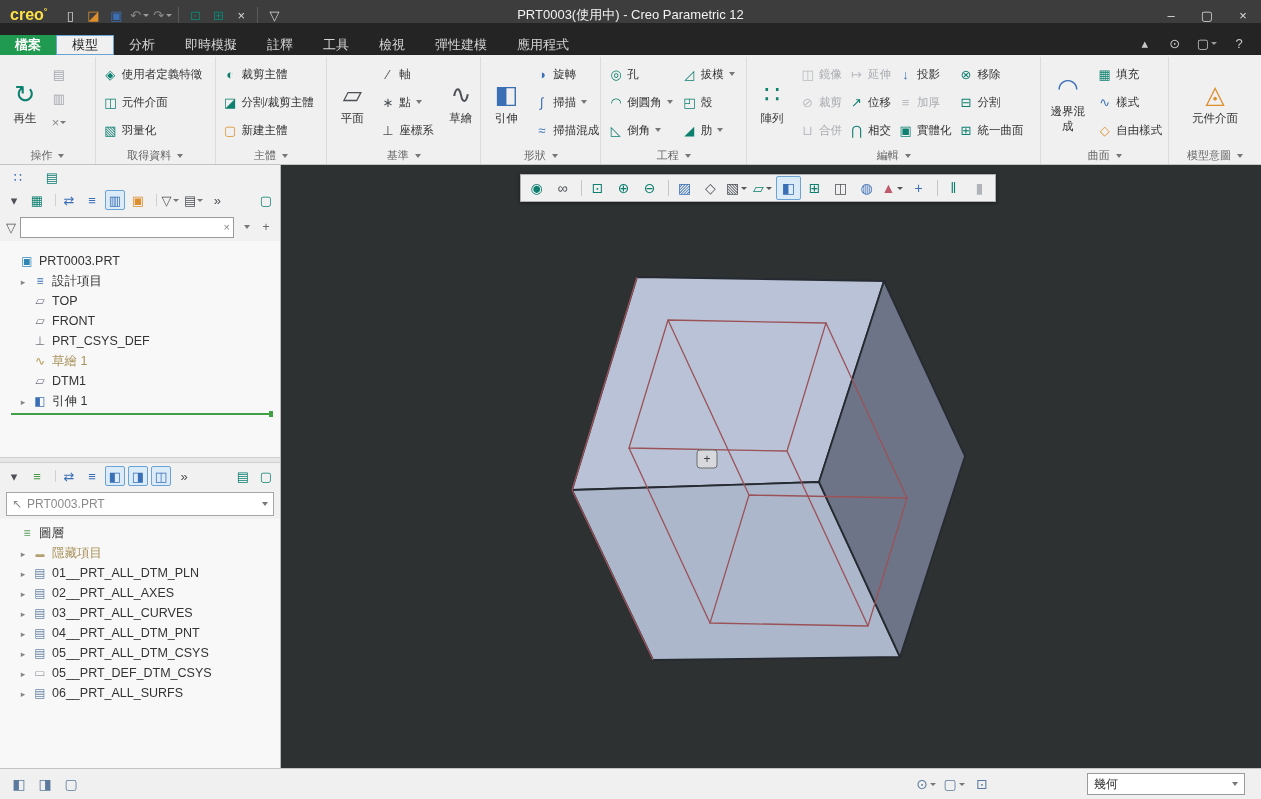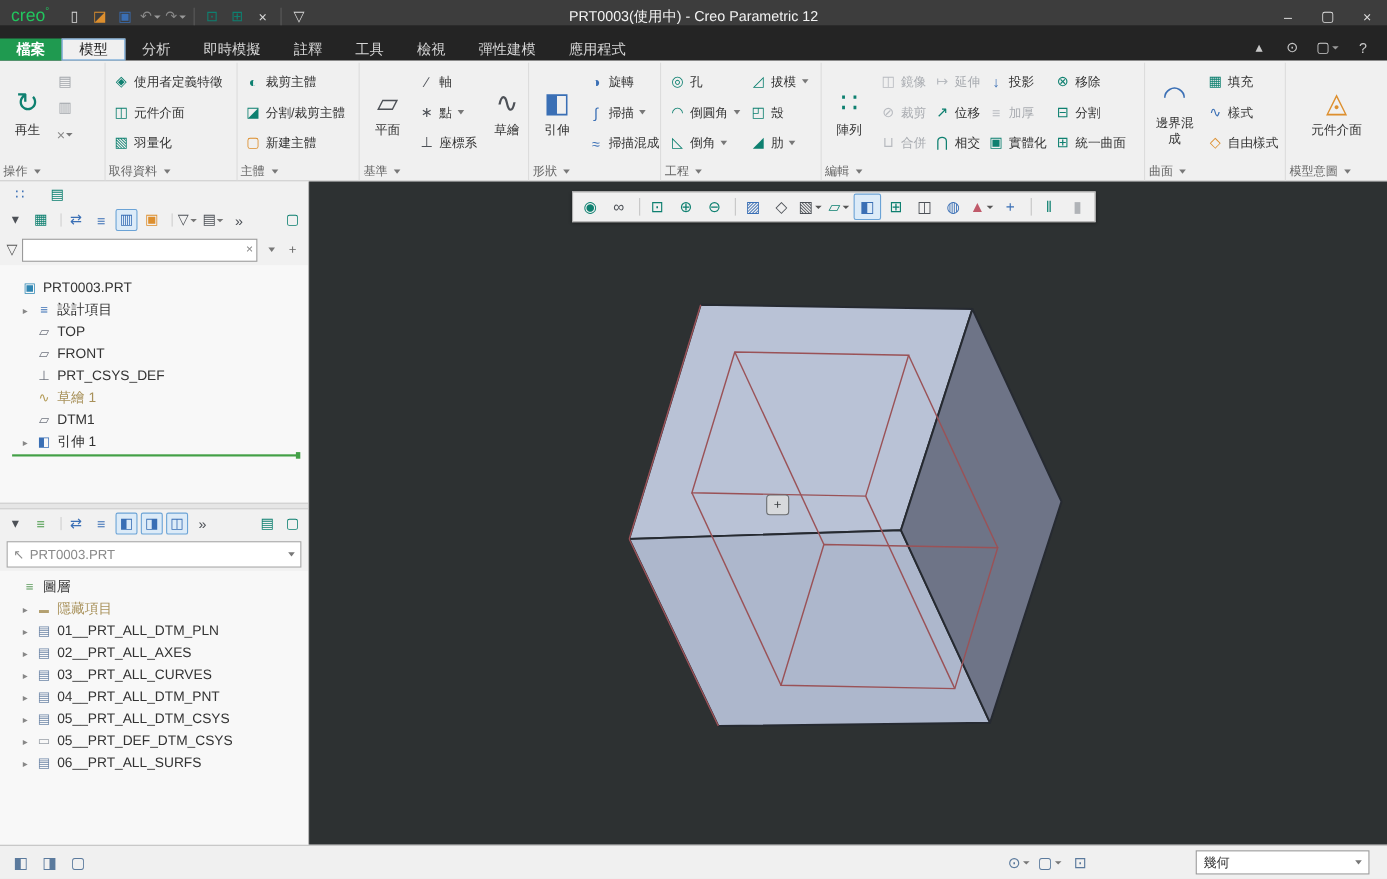--- a/index.html
+++ b/index.html
@@ -5,41 +5,41 @@
 *{box-sizing:border-box;margin:0;padding:0}
 html,body{width:1261px;height:799px;overflow:hidden}
 body{font-family:"Liberation Sans","DejaVu Sans",sans-serif;font-size:12px;color:#333;position:relative;background:#f0f0f0}
 
 .t{color:#0e8070}.b{color:#3a6fb5}.o{color:#dd8f2e}.d{color:#4d5157}.g{color:#a3a7ac}
 .r{color:#c05a6a}.gr{color:#4a9a4a}.s{color:#5b7a9d}.w{color:#d9d9d9}.dim{color:#8a8a8a}
 .tri{width:0;height:0;border-left:3px solid transparent;border-right:3px solid transparent;border-top:4px solid #777;display:inline-block;margin-left:2px;vertical-align:middle}
 
 .titlebar{position:absolute;top:0;left:0;right:0;height:30px;background:#3d3d3d;display:flex;align-items:center;color:#e6e6e6}
 .tb-title{position:absolute;left:0;right:0;text-align:center;font-size:13px;color:#f2f2f2;pointer-events:none}
-.brand{font-size:16px;font-weight:normal;color:#22c55e;padding:0 12px 0 10px;position:relative;z-index:2}
+.brand{font-size:16px;font-weight:bold;color:#fde047;padding:0 12px 0 10px;position:relative;z-index:2}
 .brand sup{font-size:9px}
 .qbar{display:flex;align-items:center;gap:1px;position:relative;z-index:2}
 .qi{height:24px;min-width:22px;display:flex;align-items:center;justify-content:center;font-size:13px;border-radius:2px;position:relative}
 .qi.sep{margin-left:10px}
 .qi.sep::before{content:"";position:absolute;left:-6px;top:4px;bottom:4px;width:1px;background:#5a5a5a}
 .qi.dd::after{content:"";border-left:3px solid transparent;border-right:3px solid transparent;border-top:3px solid #9a9a9a;margin-left:2px}
 .winctl{margin-left:auto;display:flex;position:relative;z-index:2}
 .wc{width:36px;height:30px;display:flex;align-items:center;justify-content:center;color:#ddd;font-size:13px}
 
 .tabbar{position:absolute;top:23px;left:0;right:0;height:32px;background:#242424;display:flex;align-items:flex-end}
 .tab{padding:0 15px;display:flex;align-items:center;font-size:13px;color:#d5d5d5;white-space:nowrap}
 .tab.file{background:#1f9a50;color:#fff;font-weight:bold}
 .tab.selected{background:#f0f0f0;color:#1d1d1d}
 .tabbar-right{margin-left:auto;display:flex;align-items:center;gap:14px;padding-right:14px;color:#c9c9c9}
 .tabbar-right .qi{min-width:16px}
 
 .ribbon{position:absolute;top:57px;left:0;right:0;height:108px;background:#f0f0f0;border-bottom:1px solid #c4c4c4;display:flex}
 .rg{height:100%;display:flex;flex-direction:column;border-right:1px solid #dcdcdc;padding:3px 3px 0}
 .rg-c{flex:1;display:flex;align-items:stretch;gap:2px}
-.rg-l{height:17px;display:flex;align-items:center;justify-content:flex-start;gap:4px;color:#666;font-size:11px}
+.rg-l{height:17px;display:flex;align-items:center;justify-content:center;gap:4px;color:#666;font-size:11px}
 .col{display:flex;flex-direction:column;justify-content:flex-start}
 .sb{height:28px;display:flex;align-items:center;gap:3px;padding:0 3px;font-size:11.5px;white-space:nowrap;border-radius:2px}
 .lb{min-width:44px;display:flex;flex-direction:column;align-items:center;justify-content:center;gap:3px;font-size:11.5px;text-align:center;padding:0 3px}
 .lb .icL{font-size:25px;line-height:27px}
 .ic{width:17px;display:inline-block;text-align:center;font-size:13px;flex:none}
 .dis{color:#a9acb1}
 .dis .ic{color:#b8bbc0 !important}
 .egrid{display:grid;grid-template-rows:repeat(3,28px);grid-auto-flow:column}
 .tbi{min-width:20px;height:20px;display:flex;align-items:center;justify-content:center;font-size:13px;border:1px solid transparent;border-radius:2px;position:relative}
 .selected{border:1px solid #6ba3d6 !important;background:#dcebf8}

